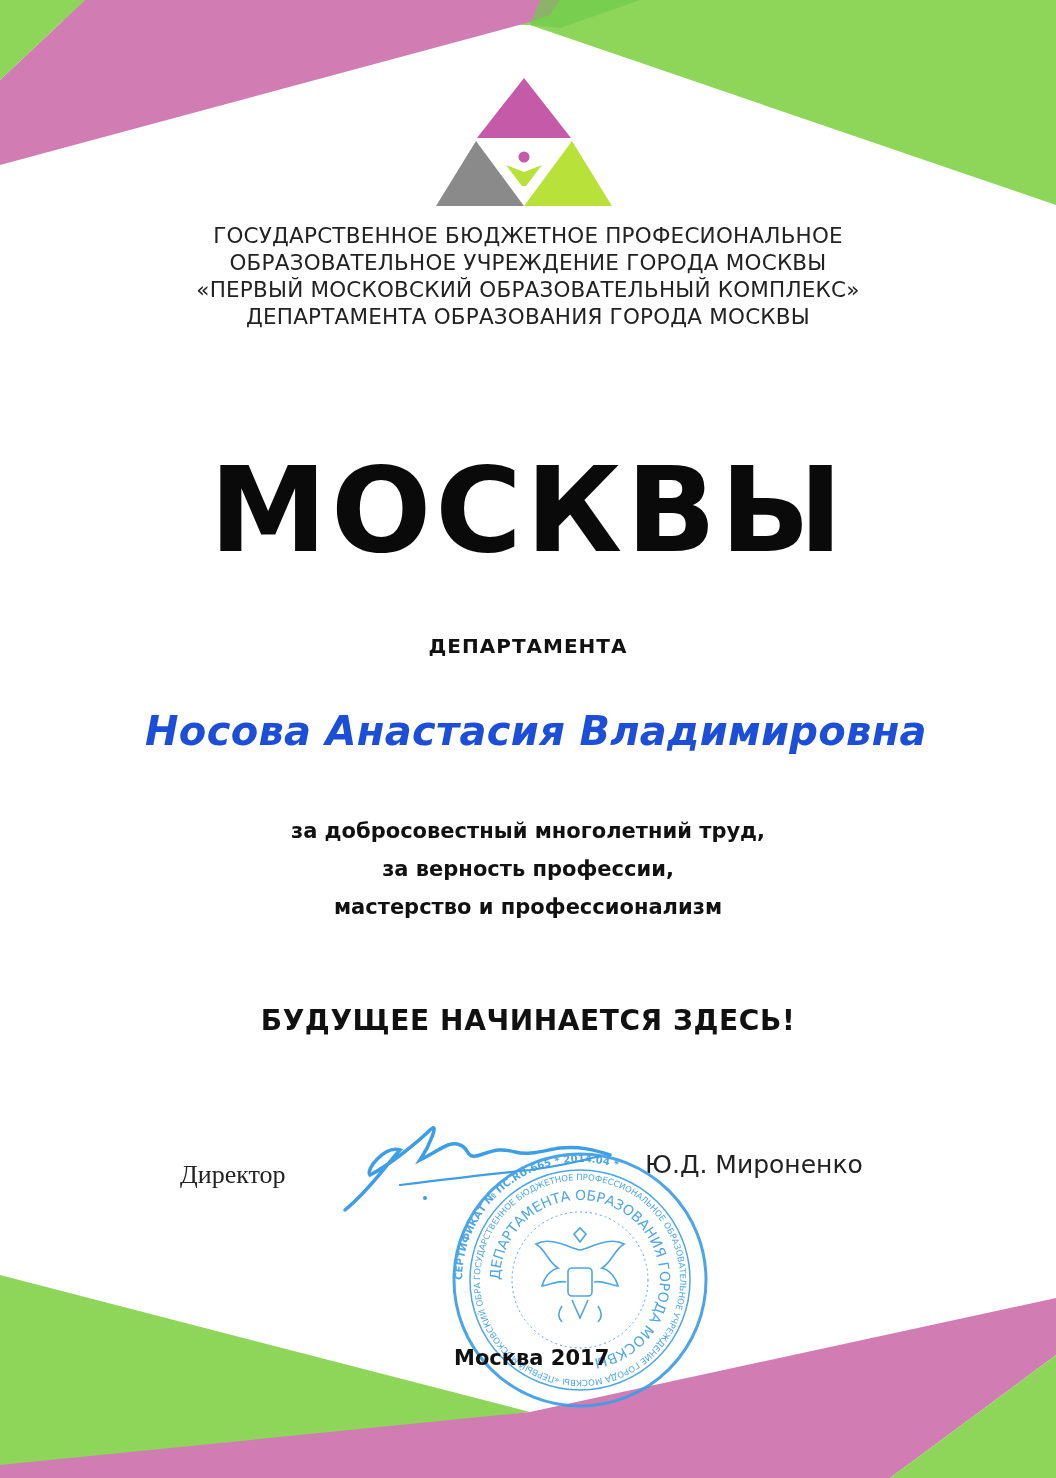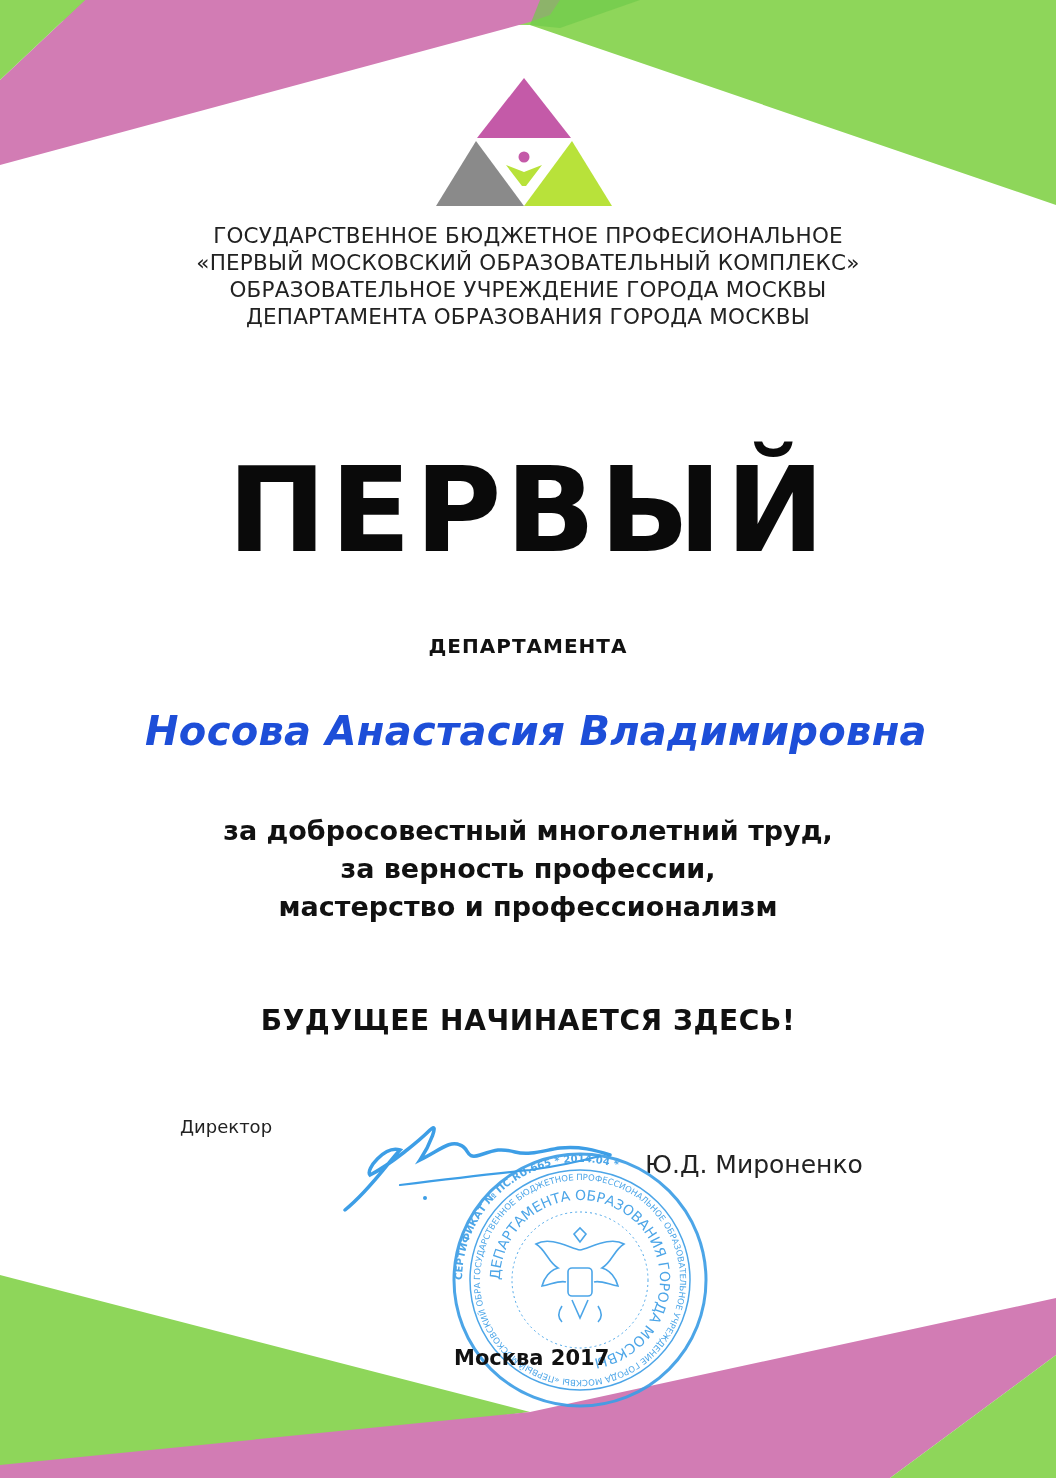--- a/index.html
+++ b/index.html
@@ -78,41 +78,42 @@
       font-style: italic;
       font-weight: bold;
       color: #1d4ed8;
       letter-spacing: 0.3px;
     }
     .reason {
       position: absolute;
       left: 0; width: 1056px;
       top: 812px;
       text-align: center;
-      font-size: 27px;
+      font-size: 21px;
       font-weight: bold;
       line-height: 38px;
       color: #111;
     }
     .motto {
       position: absolute;
       left: 0; width: 1056px;
       top: 1004px;
       text-align: center;
       font-size: 28px;
       font-weight: bold;
       letter-spacing: 0.6px;
       color: #111;
     }
     .director-label {
       position: absolute;
       left: 180px;
-      top: 1116px;
-      font-size: 18px;
+      top: 1160px;
+      font-size: 26px;
       color: #222;
+      font-family: Liberation Serif, serif;
     }
     .director-name {
       position: absolute;
       left: 645px;
       top: 1150px;
       font-size: 25px;
       color: #222;
     }
     .signature {
       position: absolute;
@@ -167,26 +168,26 @@
   <svg class="logo" viewBox="0 0 176 140" xmlns="http://www.w3.org/2000/svg">
     <polygon points="88,10 135,70 41,70" fill="#c45aa8"></polygon>
     <polygon points="40,73 88,138 0,138" fill="#8a8a8a"></polygon>
     <polygon points="136,73 176,138 88,138" fill="#b8e23a"></polygon>
     <circle cx="88" cy="89" r="5.5" fill="#c45aa8"></circle>
     <polygon points="70,97 88,104 106,97 90,118 86,118" fill="#b8e23a"></polygon>
   </svg>
 
   <div class="org">
     <div>ГОСУДАРСТВЕННОЕ БЮДЖЕТНОЕ ПРОФЕСИОНАЛЬНОЕ</div>
+    <div>ОБРАЗОВАТЕЛЬНОЕ УЧРЕЖДЕНИЕ ГОРОДА МОСКВЫ</div>
     <div>«ПЕРВЫЙ МОСКОВСКИЙ ОБРАЗОВАТЕЛЬНЫЙ КОМПЛЕКС»</div>
-    <div>ОБРАЗОВАТЕЛЬНОЕ УЧРЕЖДЕНИЕ ГОРОДА МОСКВЫ</div>
     <div>ДЕПАРТАМЕНТА ОБРАЗОВАНИЯ ГОРОДА МОСКВЫ</div>
   </div>
 
-  <div class="title">ПЕРВЫЙ</div>
+  <div class="title">МОСКВЫ</div>
 
   <div class="awarded">ДЕПАРТАМЕНТА</div>
 
   <div class="recipient">Носова Анастасия Владимировна</div>
 
   <div class="reason">
     <div>за добросовестный многолетний труд,</div>
     <div>за верность профессии,</div>
     <div>мастерство и профессионализм</div>
   </div>

